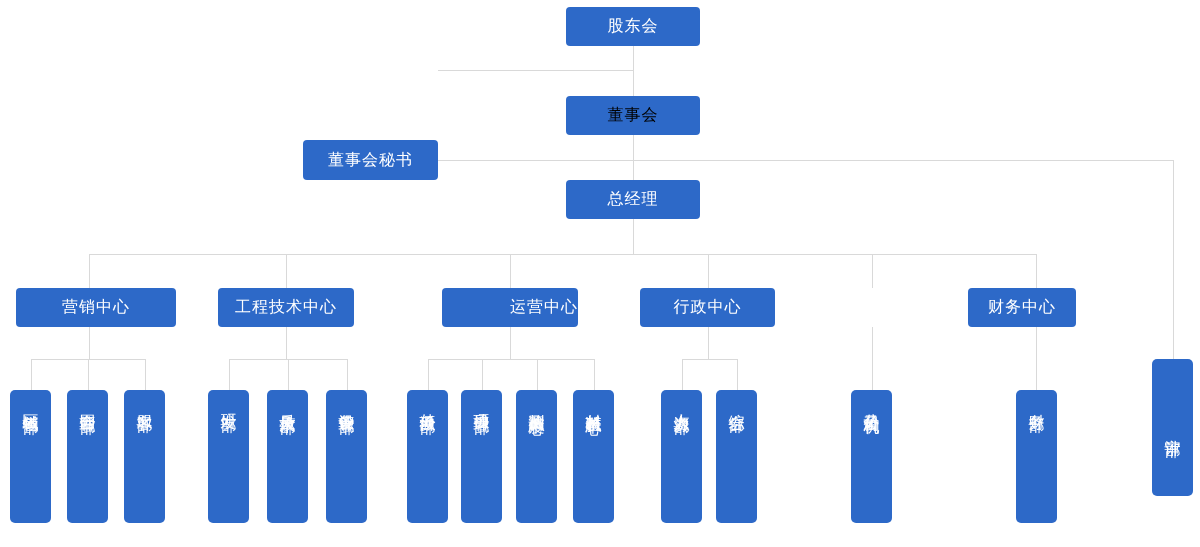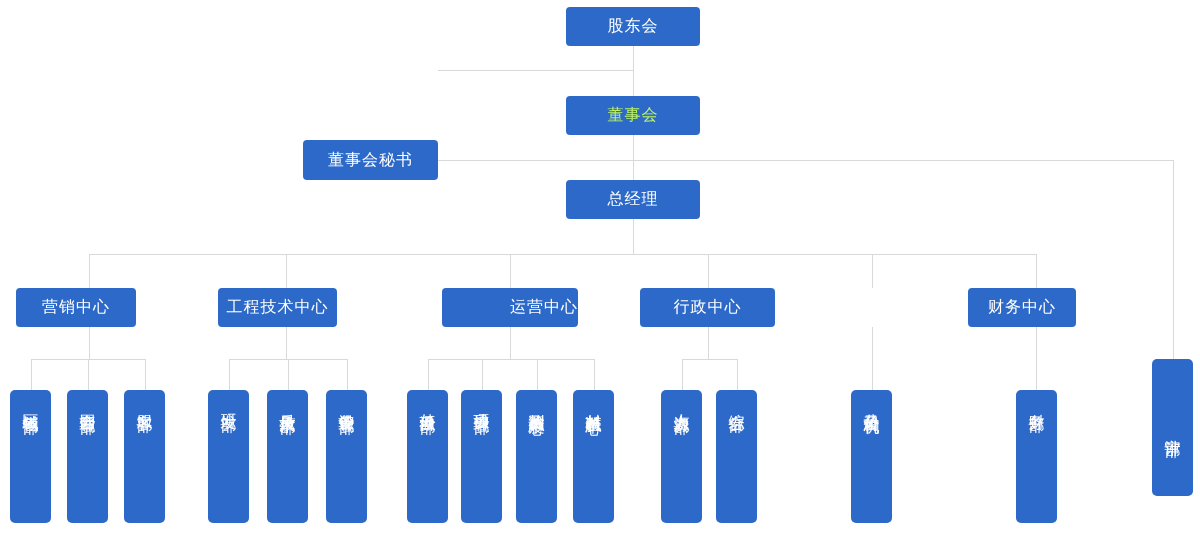--- a/index.html
+++ b/index.html
@@ -80,33 +80,33 @@
     <div class="edge" style="left: 594px; top: 359px; width: 1px; height: 31px; background: rgb(217, 217, 217);"></div>
     <div class="edge" style="left: 708px; top: 327px; width: 1px; height: 32px; background: rgb(217, 217, 217);"></div>
     <div class="edge" style="left: 682px; top: 359px; width: 55px; height: 1px; background: rgb(217, 217, 217);"></div>
     <div class="edge" style="left: 682px; top: 359px; width: 1px; height: 31px; background: rgb(217, 217, 217);"></div>
     <div class="edge" style="left: 737px; top: 359px; width: 1px; height: 31px; background: rgb(217, 217, 217);"></div>
     <div class="edge" style="left: 872px; top: 327px; width: 1px; height: 63px; background: rgb(217, 217, 217);"></div>
     <div class="edge" style="left: 1036px; top: 327px; width: 1px; height: 63px; background: rgb(217, 217, 217);"></div>
     <div class="node" style="left: 566px; top: 7px; width: 134px; height: 39px; background: rgb(45, 105, 200); color: rgb(255, 255, 255);">
       <span class="label">股东会</span>
     </div>
-    <div class="node" style="left: 566px; top: 96px; width: 134px; height: 39px; background: rgb(45, 105, 200); color: #bef264;">
+    <div class="node" style="left: 566px; top: 96px; width: 134px; height: 39px; background: rgb(45, 105, 200); color: #000000;">
       <span class="label">董事会</span>
     </div>
     <div class="node" style="left: 303px; top: 140px; width: 135px; height: 40px; background: rgb(45, 105, 200); color: rgb(255, 255, 255);">
       <span class="label">董事会秘书</span>
     </div>
     <div class="node" style="left: 566px; top: 180px; width: 134px; height: 39px; background: rgb(45, 105, 200); color: rgb(255, 255, 255);">
       <span class="label">总经理</span>
     </div>
-    <div class="node" style="left: 16px; top: 288px; width: 120px; height: 39px; background: rgb(45, 105, 200); color: rgb(255, 255, 255);">
+    <div class="node" style="left: 16px; top: 288px; width: 160px; height: 39px; background: rgb(45, 105, 200); color: rgb(255, 255, 255);">
       <span class="label">营销中心</span>
     </div>
-    <div class="node" style="left: 218px; top: 288px; width: 119px; height: 39px; background: rgb(45, 105, 200); color: rgb(255, 255, 255);">
+    <div class="node" style="left: 218px; top: 288px; width: 136px; height: 39px; background: rgb(45, 105, 200); color: rgb(255, 255, 255);">
       <span class="label">工程技术中心</span>
     </div>
     <div class="node" style="left: 442px; top: 288px; width: 136px; height: 39px; background: rgb(45, 105, 200); color: rgb(255, 255, 255); justify-content: flex-end;">
       <span class="label">运营中心</span>
     </div>
     <div class="node" style="left: 640px; top: 288px; width: 135px; height: 39px; background: rgb(45, 105, 200); color: rgb(255, 255, 255);">
       <span class="label">行政中心</span>
     </div>
     <div class="node" style="left: 968px; top: 288px; width: 108px; height: 39px; background: rgb(45, 105, 200); color: rgb(255, 255, 255);">
       <span class="label">财务中心</span>

